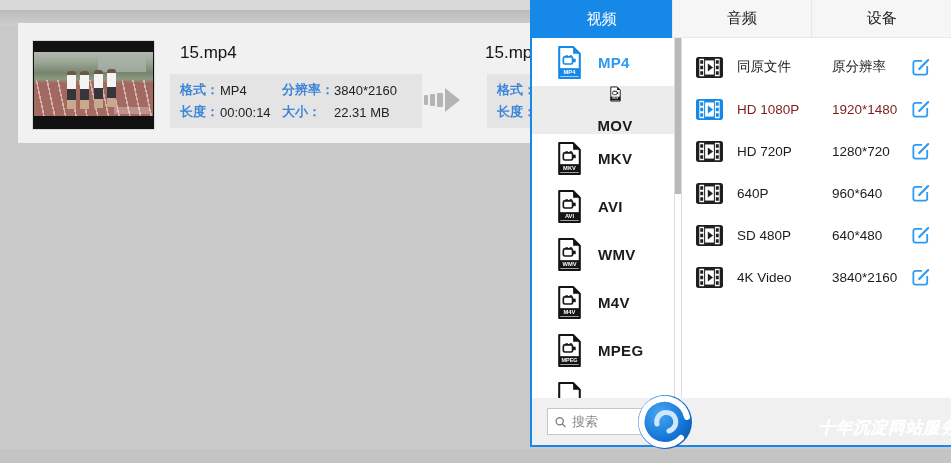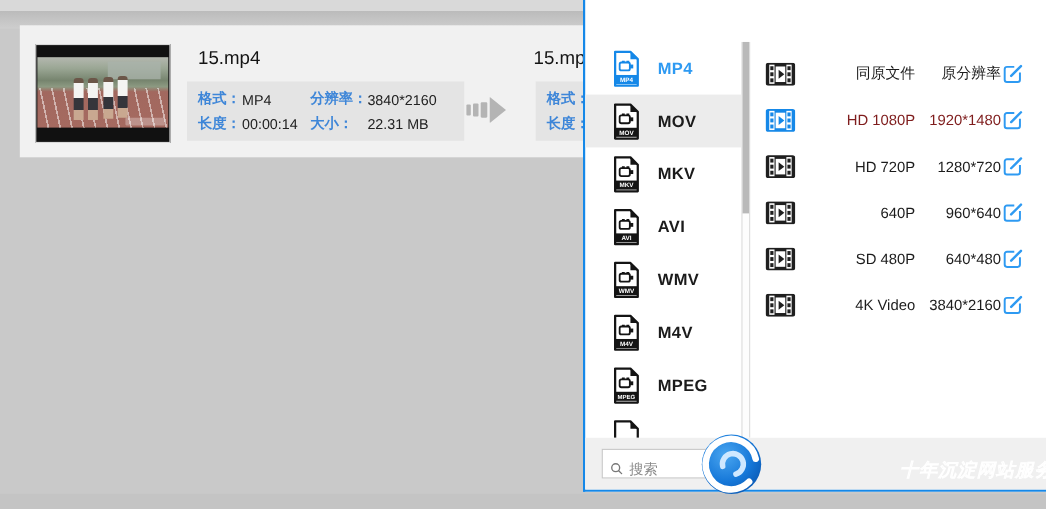--- a/index.html
+++ b/index.html
@@ -53,40 +53,40 @@
            border-left:2px solid #1588e8; border-bottom:2px solid #1588e8; z-index:10; }
   .tabs { display:flex; height:38px; }
   .tab { width:140px; display:flex; align-items:center; justify-content:center;
          font-size:15px; color:#222; background:#f6f6f6; border-bottom:1px solid #e8e8e8;
          border-left:1px solid #e8e8e8; cursor:default; }
   .tab.active { background:#1588e8; color:#fff; border:none; }
   .popup-body { position:absolute; top:38px; left:0; right:0; bottom:47px; display:flex; overflow:hidden; }
 
   .format-list { width:142px; overflow:hidden; }
   .format-row { height:48px; display:flex; align-items:center; padding-left:24px; gap:15px; color:#1b1b1b; }
-  .format-row.hover { background:#ececec; }
+  .format-row.hover { background:#ececec;flex-direction:column; }
   .format-row.selected { color:#2e9af2; }
   .format-label { font-size:15px; font-weight:600; letter-spacing:.3px; }
 
   .scrollbar { width:8px; position:relative; background:#fdfdfd;
                border-left:1px solid #dcdcdc; border-right:1px solid #dcdcdc; }
   .scroll-thumb { position:absolute; top:0; left:0; width:6px; height:156px; background:#b9b9b9; }
 
   .preset-panel { flex:1; padding-top:8px; }
-  .preset-row { height:42px; display:flex; align-items:center; padding:0 20px 0 14px; color:#1c1c1c;text-align:right; }
+  .preset-row { height:42px; display:flex; align-items:center; padding:0 20px 0 14px; color:#1c1c1c; }
   .preset-row .film { margin-right:14px; color:#1f1f1f; flex:0 0 auto; }
   .preset-row.selected { color:#7f1d1d; }
   .preset-row.selected .film { color:#1588e8; }
   .preset-name { width:95px; font-size:13.5px; }
   .preset-res { flex:1; font-size:13.5px; }
   .edit-btn { width:21px; height:21px; color:#2e9af2; background:none; border:none; padding:0; cursor:pointer; }
 
   .search-strip { position:absolute; left:0; right:0; bottom:0; height:47px; background:#f0f0f0; }
   .search-box { position:absolute; left:15px; top:10px; width:113px; height:27px; background:#fff;
-                border:1px solid #c6c6c6; display:flex; align-items:flex-end; padding:0 6px; gap:5px; }
+                border:1px solid #c6c6c6; display:flex; align-items:center; padding:0 6px; gap:5px; }
   .search-box input { border:none; outline:none; width:100%; font-size:13px; background:transparent; color:#333; }
   .search-box input::placeholder { color:#8a8a8a; }
   .confirm-btn { position:absolute; left:168px; top:7px; width:103px; height:29px; background:#1588e8;
                  color:#fff; border:none; font-size:14px; cursor:pointer; }
 
   
   .wm { position:absolute; z-index:30; pointer-events:none; }
   .wm-logo { left:636px; top:393px; }
   .wm-brand { left:704px; top:389px; font-size:55px; font-weight:700; letter-spacing:2px;
               color:rgba(255,255,255,.18); -webkit-text-stroke:2px #ffffff; line-height:58px;
@@ -143,20 +143,25 @@
       <span class="info-value">mp4</span>
       <span></span>
         <span></span>
       <span class="info-label">长度：</span>
       <span class="info-value">00:00:14</span>
     </div>
   </div>
 
   <div class="popup">
 
+    <div class="tabs">
+      <div class="tab active">视频</div>
+      <div class="tab">音频</div>
+      <div class="tab">设备</div>
+    </div>
 
     <div class="popup-body">
 
       <div class="format-list">
 
         <div class="format-row selected">
           <svg width="27" height="35" viewBox="0 0 26 34" style="color:#1588e8">
             <path d="M3 2 h13.5 l6.5 6.5 V32 H3 Z" fill="#fff" stroke="currentColor" stroke-width="2" stroke-linejoin="round"></path>
             <path d="M16.5 2 v6.5 H23 Z" fill="currentColor"></path>
             <rect x="7" y="11.5" width="9" height="7" rx="1.5" fill="none" stroke="currentColor" stroke-width="1.6"></rect>

